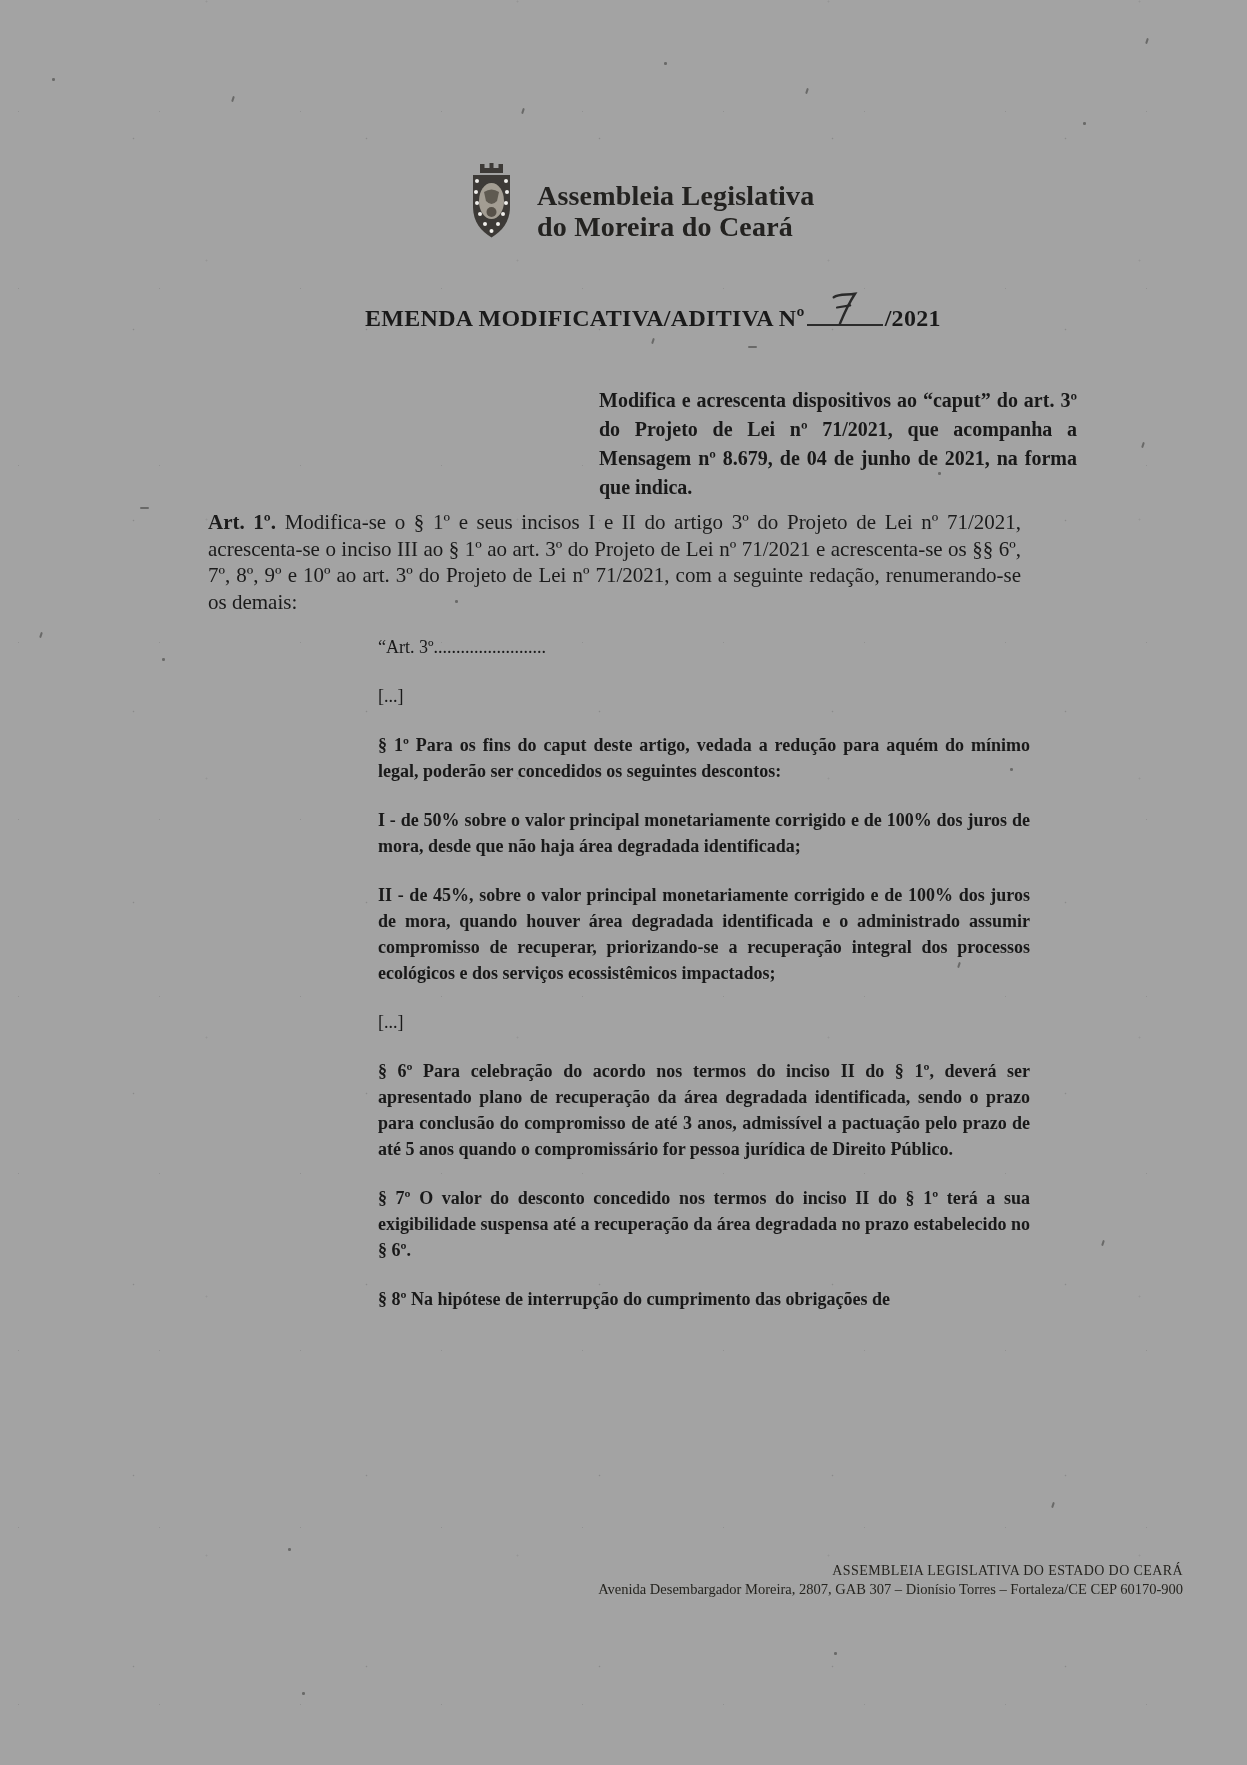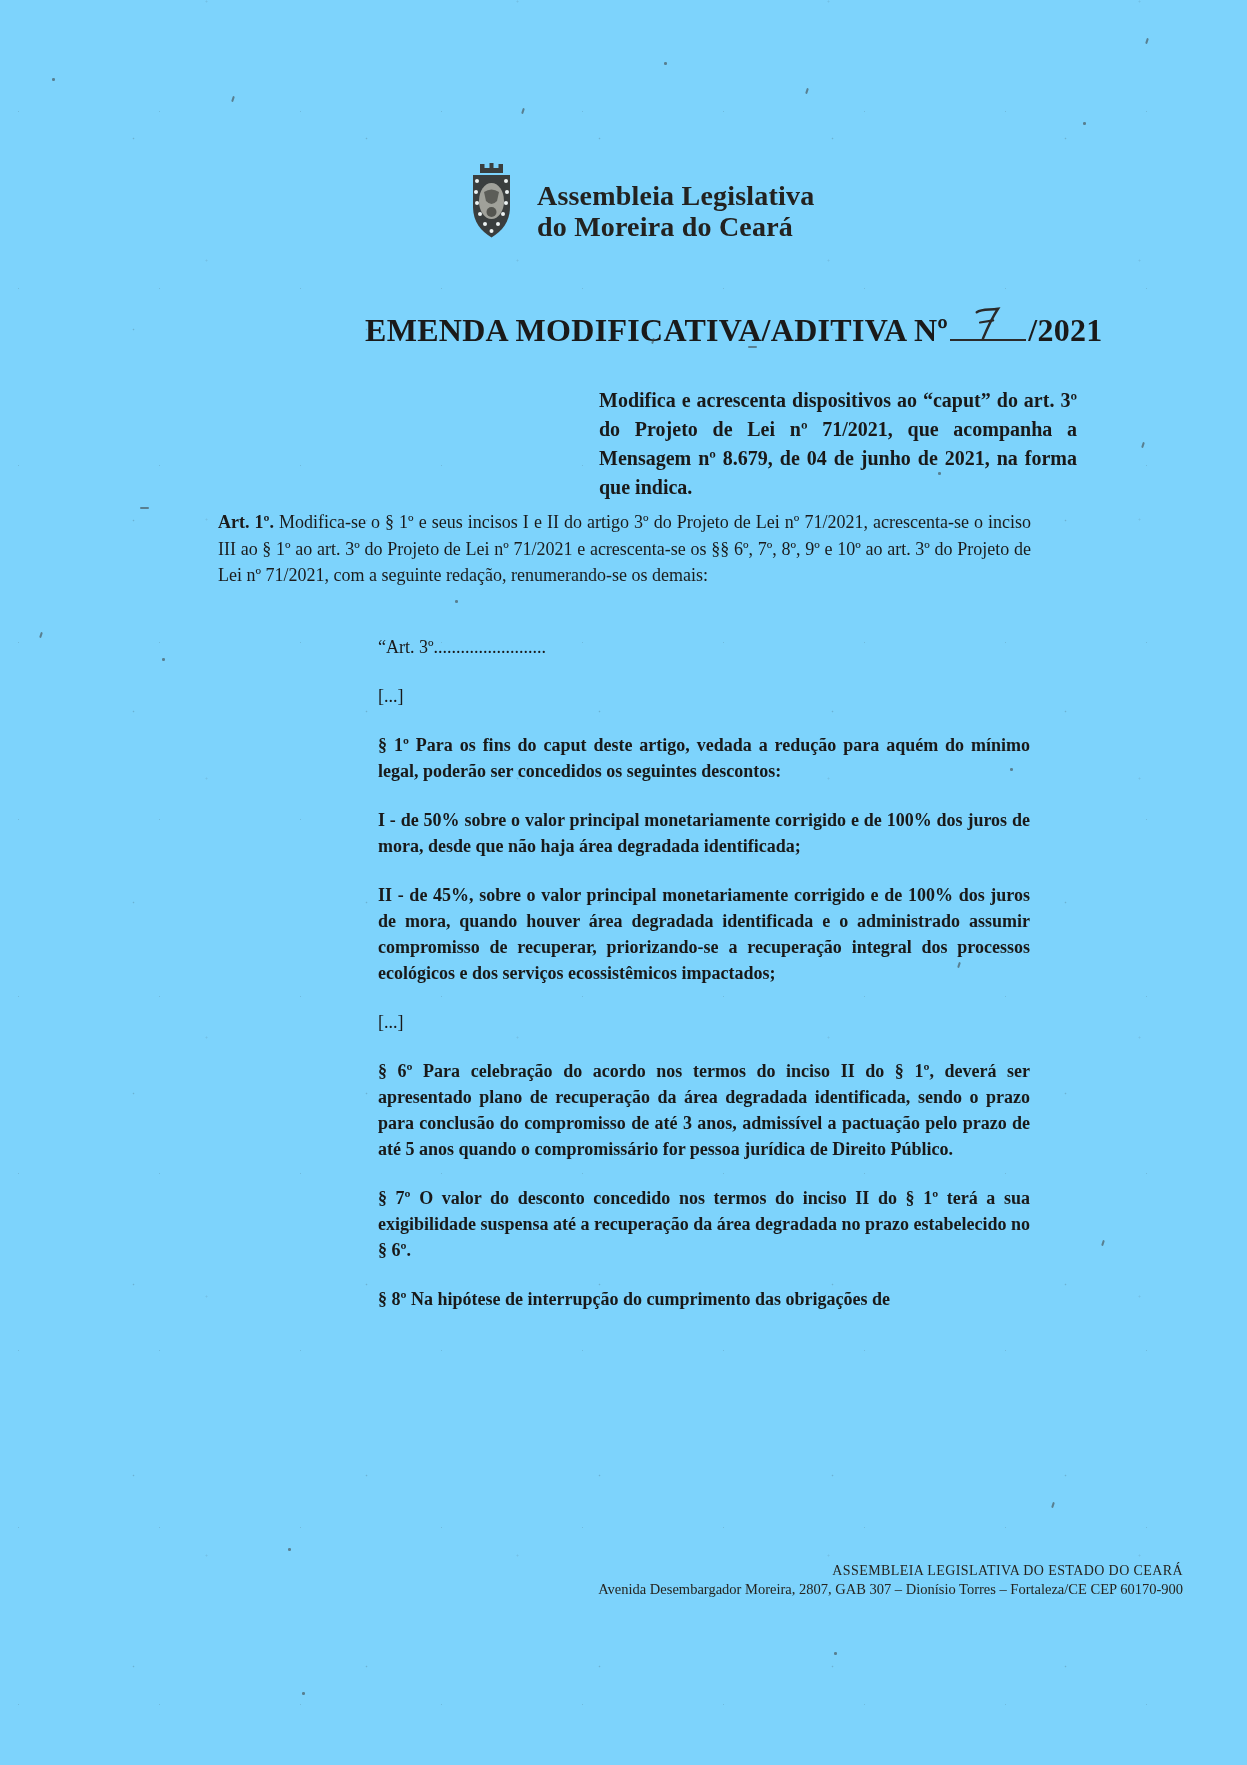--- a/index.html
+++ b/index.html
@@ -1,46 +1,46 @@
 <!DOCTYPE html>
 <html><head>
 <meta charset="utf-8">
 <style>
   html,body{margin:0;padding:0;background:#e8e8e8;}
   .page{
     position:relative;
     width:1247px;height:1765px;
     margin:0 auto;
-    background:#7dd3fc;
+    background:#a3a3a3;
     font-family:"Liberation Serif", serif;
     color:#1c1c1c;
     overflow:hidden;
   }
   
   .page::before{
     content:"";position:absolute;inset:0;pointer-events:none;
     background-image:
       radial-gradient(circle, rgba(40,40,40,.20) 0.6px, transparent 1.1px),
       radial-gradient(circle, rgba(40,40,40,.14) 0.5px, transparent 1px),
       radial-gradient(circle, rgba(40,40,40,.10) 0.7px, transparent 1.3px);
     background-size: 233px 191px, 141px 177px, 311px 259px;
     background-position: 17px 43px, 89px 23px, 51px 131px;
   }
 
   .header{position:absolute;left:463px;top:160px;display:flex;align-items:flex-start;gap:17px;}
   .logo{width:57px;height:87px;display:block;opacity:.92;}
   .orgname{font-weight:700;font-size:28px;line-height:31px;letter-spacing:.2px;color:#232220;padding-top:20px;}
 
-  .title{position:absolute;left:365px;top:312px;font-size:32px;font-weight:700;letter-spacing:.3px;white-space:nowrap;color:#1a1a1a;}
+  .title{position:absolute;left:365px;top:300px;font-size:24px;font-weight:700;letter-spacing:.3px;white-space:nowrap;color:#1a1a1a;}
   .blank{display:inline-block;width:76px;height:24px;border-bottom:2px solid #2b2b2b;position:relative;margin:0 2px;vertical-align:baseline;}
   .seven{position:absolute;left:22px;bottom:-5px;width:30px;height:42px;transform:rotate(4deg);}
 
   .epigraph{position:absolute;left:553px;top:386px;width:478px;font-size:20px;line-height:29px;font-weight:700;text-align:justify;color:#191919;margin-left:46px;}
 
-  .art1{position:absolute;left:218px;top:509px;width:813px;font-size:18px;line-height:26.5px;text-align:justify;color:#1b1b1b;}
+  .art1{position:absolute;left:208px;top:509px;width:813px;font-size:21px;line-height:26.5px;text-align:justify;color:#1b1b1b;}
   .art1 b{font-weight:700;}
 
   .quote{position:absolute;left:378px;top:634px;width:652px;font-size:18px;line-height:26px;color:#191919;}
   .quote p{margin:0 0 23px 0;text-align:justify;}
   .quote p.reg{font-weight:400;}
   .quote p.bold{font-weight:700;}
 
   .footer{position:absolute;left:0;top:1563px;width:1183px;text-align:right;color:#25241f;}
   .footer .l1{font-size:14px;letter-spacing:.4px;}
   .footer .l2{font-size:14.5px;margin-top:2px;}

